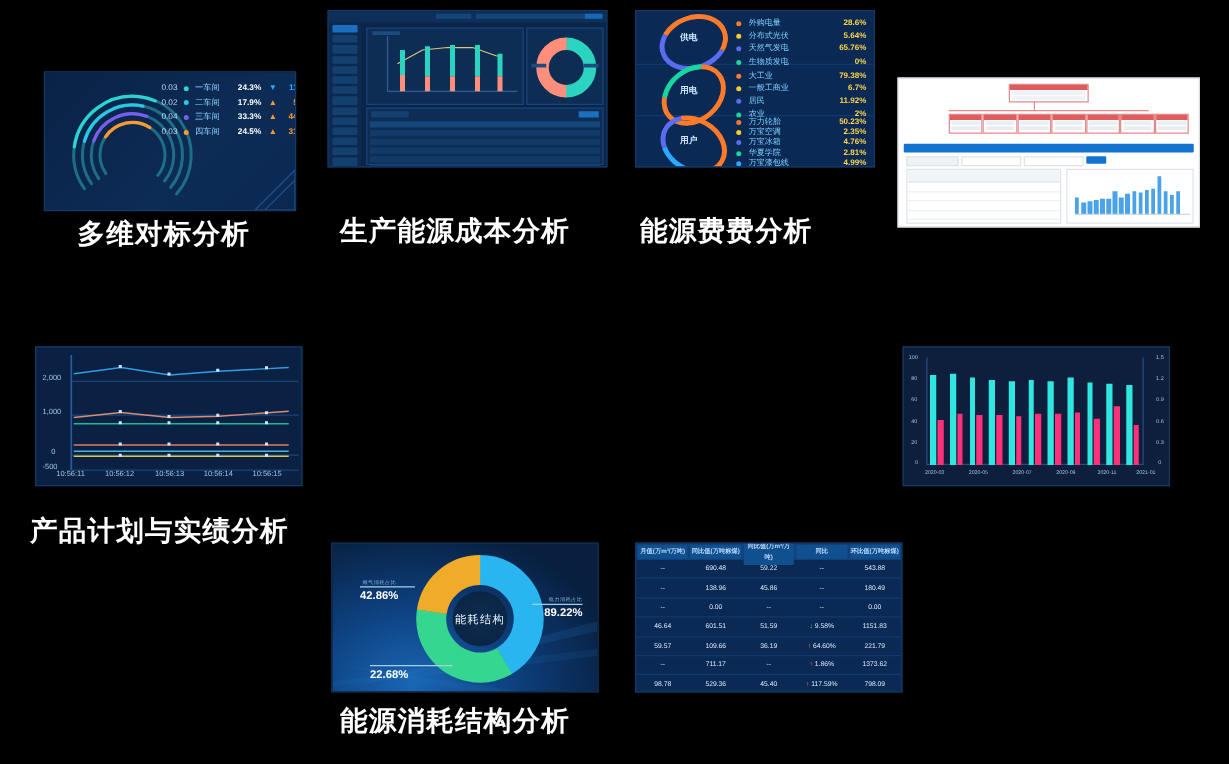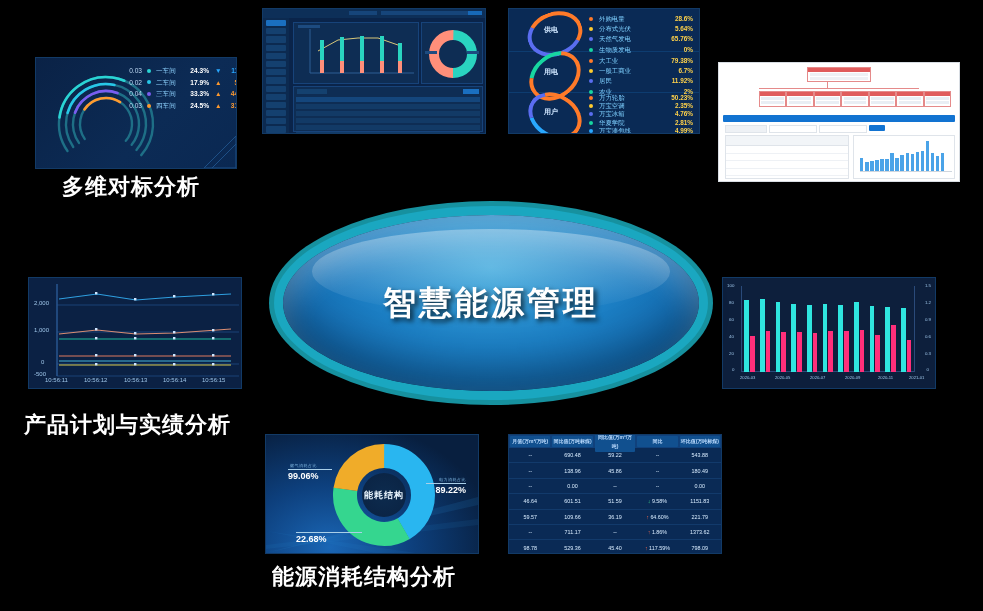--- a/index.html
+++ b/index.html
@@ -61,21 +61,21 @@
   .p4-tr{height:6.6px;border-bottom:1px solid #eef1f5;}
   .p4-bar{position:absolute;bottom:0;background:#4aa3e8;}
 
   
   .axis-lbl{position:absolute;color:#9ec5e8;font-size:6px;white-space:nowrap;}
 
   
   .p6-bar{position:absolute;bottom:0;}
   #p7-hole{position:absolute;left:96px;top:40px;width:44px;height:44px;border-radius:50%;
       background:radial-gradient(circle,#0d2b4e 0%,#0a2242 100%);display:flex;align-items:center;justify-content:center;}
-  #p7-center{color:#eaf6ff;font-size:9px;font-weight:bold;letter-spacing:1px;}
+  #p7-center{color:#eaf6ff;font-size:9px;font-weight:normal;letter-spacing:1px;}
   .p7-cal{position:absolute;color:#ffffff;font-size:9px;font-weight:bold;}
   .p7-sub{position:absolute;color:#7fb6e0;font-size:4px;letter-spacing:.5px;}
   .p7-lead{position:absolute;background:#a9cfe8;height:1px;}
 
   
   .p8-hdr{display:flex;height:13px;align-items:center;background:#10417c;}
   .p8-hdr div{flex:1;text-align:center;color:#bcdcff;font-size:5px;font-weight:bold;
               background:#11508f;margin:0 1px;border-radius:1px;line-height:9px;padding:1px 0;}
   .p8-row{display:flex;height:14.4px;align-items:center;border-bottom:1px solid #123a6b;}
   .p8-row div{flex:1;text-align:center;color:#d8ecff;font-size:5.4px;position:relative;}
@@ -478,21 +478,21 @@
       <g transform="translate(118,60)">
         <circle r="39" fill="none" stroke="#29b6f0" stroke-width="24" stroke-dasharray="101.9 143.1" transform="rotate(-90)"></circle>
         <circle r="39" fill="none" stroke="#35d68f" stroke-width="24" stroke-dasharray="87.6 157.4" transform="rotate(59.7)"></circle>
         <circle r="39" fill="none" stroke="#f0ac29" stroke-width="24" stroke-dasharray="55.6 189.4" transform="rotate(188.3)"></circle>
       </g>
     </svg>
     <div id="p7-hole" style="left:96px;top:38px;width:44px;height:44px;">
       <span id="p7-center">能耗结构</span>
     </div>
     <div class="p7-sub" style="left:24px;top:28px;">燃气消耗占比</div>
-    <div class="p7-cal" style="left:22px;top:36px;">99.06%</div>
+    <div class="p7-cal" style="left:22px;top:36px;">42.86%</div>
     <div class="p7-lead" style="left:22px;top:34px;width:44px;"></div>
     <div class="p7-sub" style="right:12px;top:42px;">电力消耗占比</div>
     <div class="p7-cal" style="right:12px;top:50px;">89.22%</div>
     <div class="p7-lead" style="right:12px;top:48px;width:40px;"></div>
     <div class="p7-cal" style="left:30px;top:99px;">22.68%</div>
     <div class="p7-lead" style="left:30px;top:97px;width:66px;"></div>
   </div>
 
   <div class="panel" style="left:508px;top:434px;width:212px;height:118px;background:#0a2a55;">
     <div class="p8-hdr">
@@ -546,21 +546,20 @@
     </div>
     <div class="p8-row" style="border-bottom:none">
       <div>98.78</div>
       <div>529.36</div>
       <div>45.40</div>
       <div><span class="p8-up">↑</span>&nbsp;<span>117.59%</span></div>
       <div>798.09</div>
     </div>
   </div>
 
-  <div id="center-ellipse">
-    <span id="center-title">智慧能源管理</span>
-  </div>
 
   <div class="caption" style="left:62px;top:172px;font-size:22px;">多维对标分析</div>
+  <div class="caption" style="left:272px;top:170px;font-size:22px;">生产能源成本分析</div>
+  <div class="caption" style="left:512px;top:170px;font-size:22px;">能源费费分析</div>
   <div class="caption" style="left:24px;top:410px;font-size:22px;">产品计划与实绩分析</div>
   <div class="caption" style="left:272px;top:562px;font-size:22px;">能源消耗结构分析</div>
 
 </div>
 
 </body></html>

